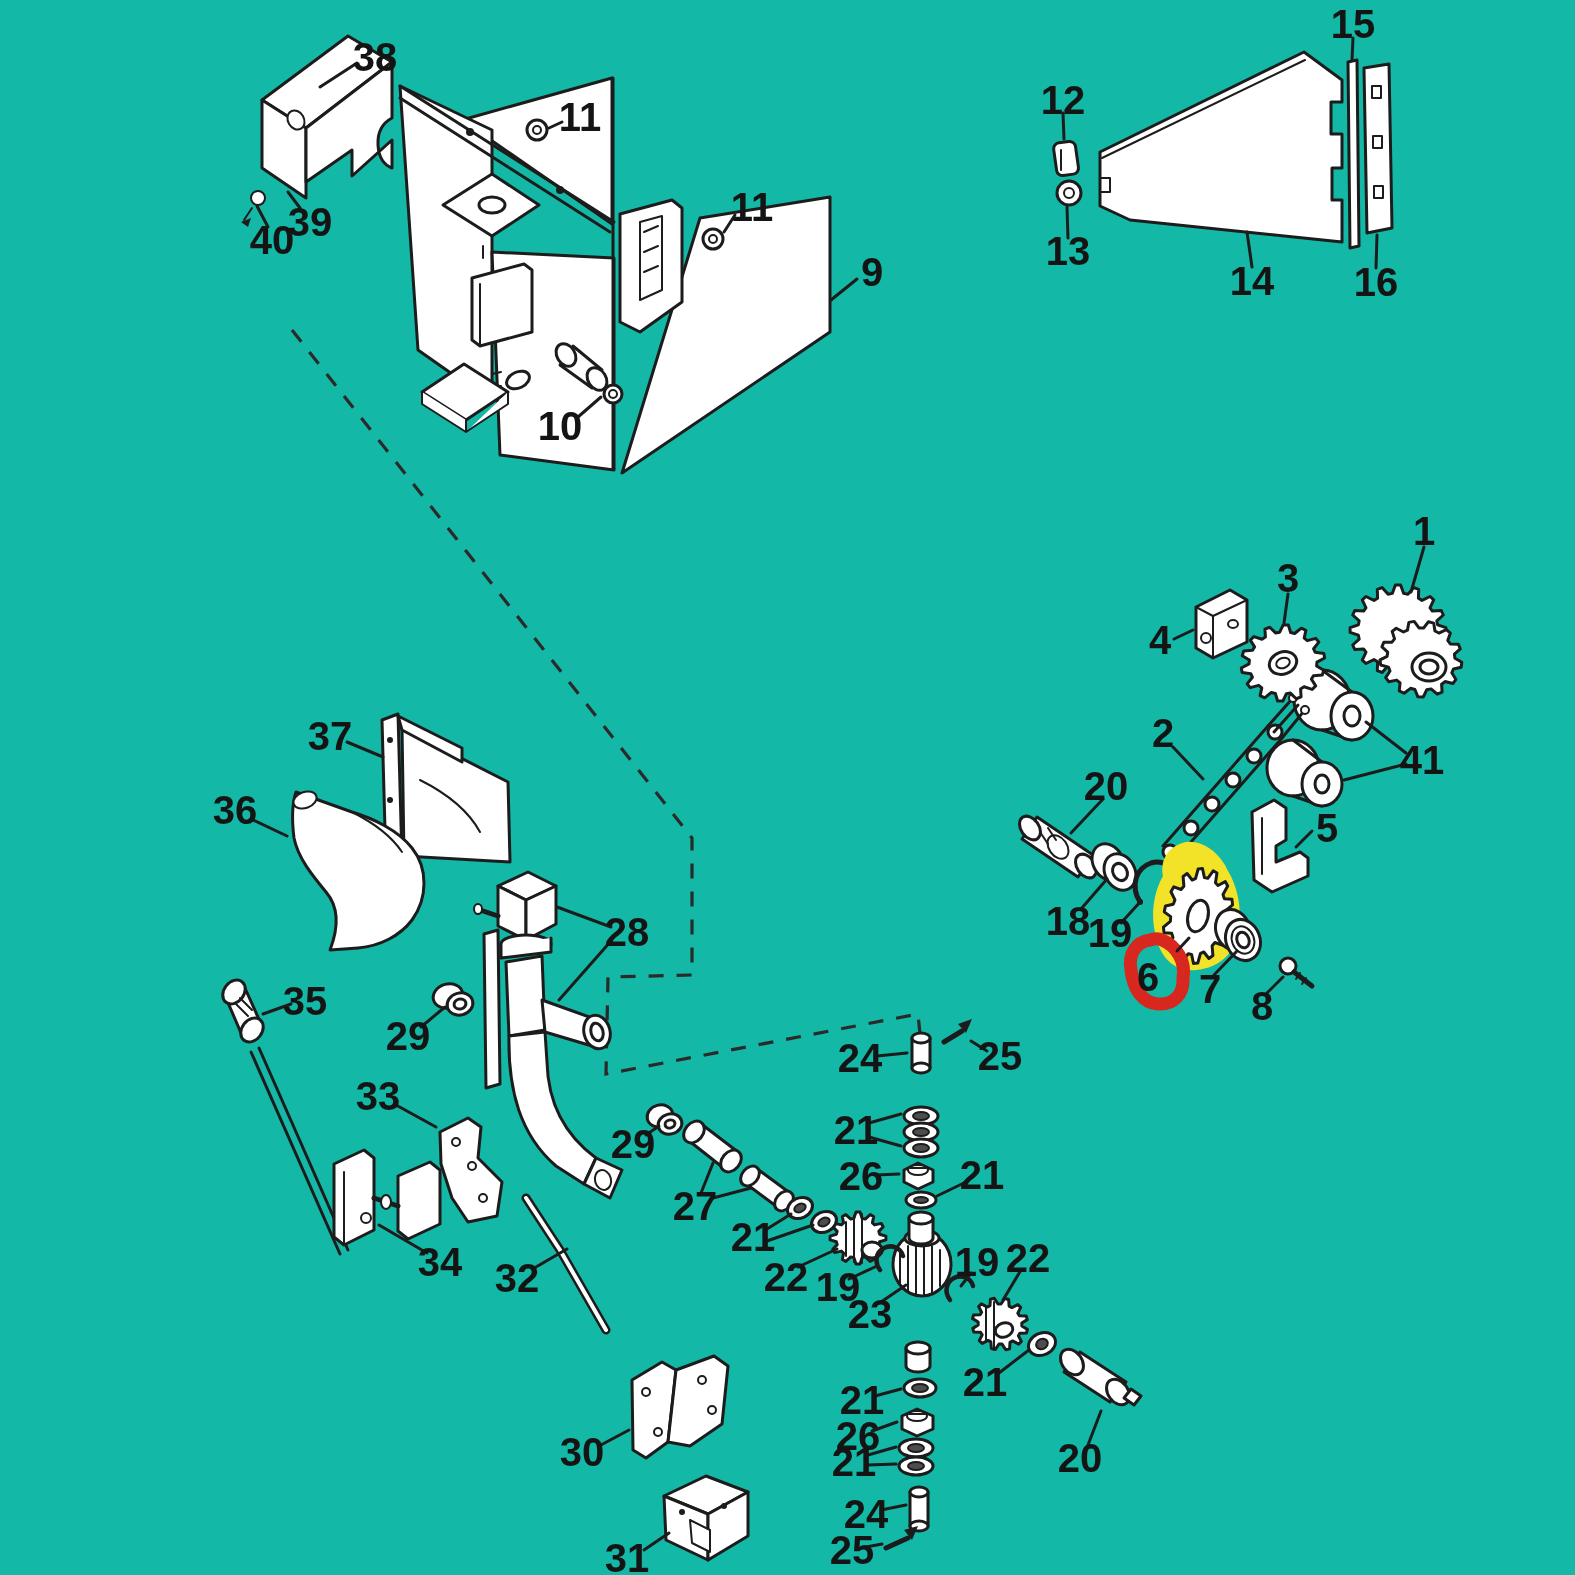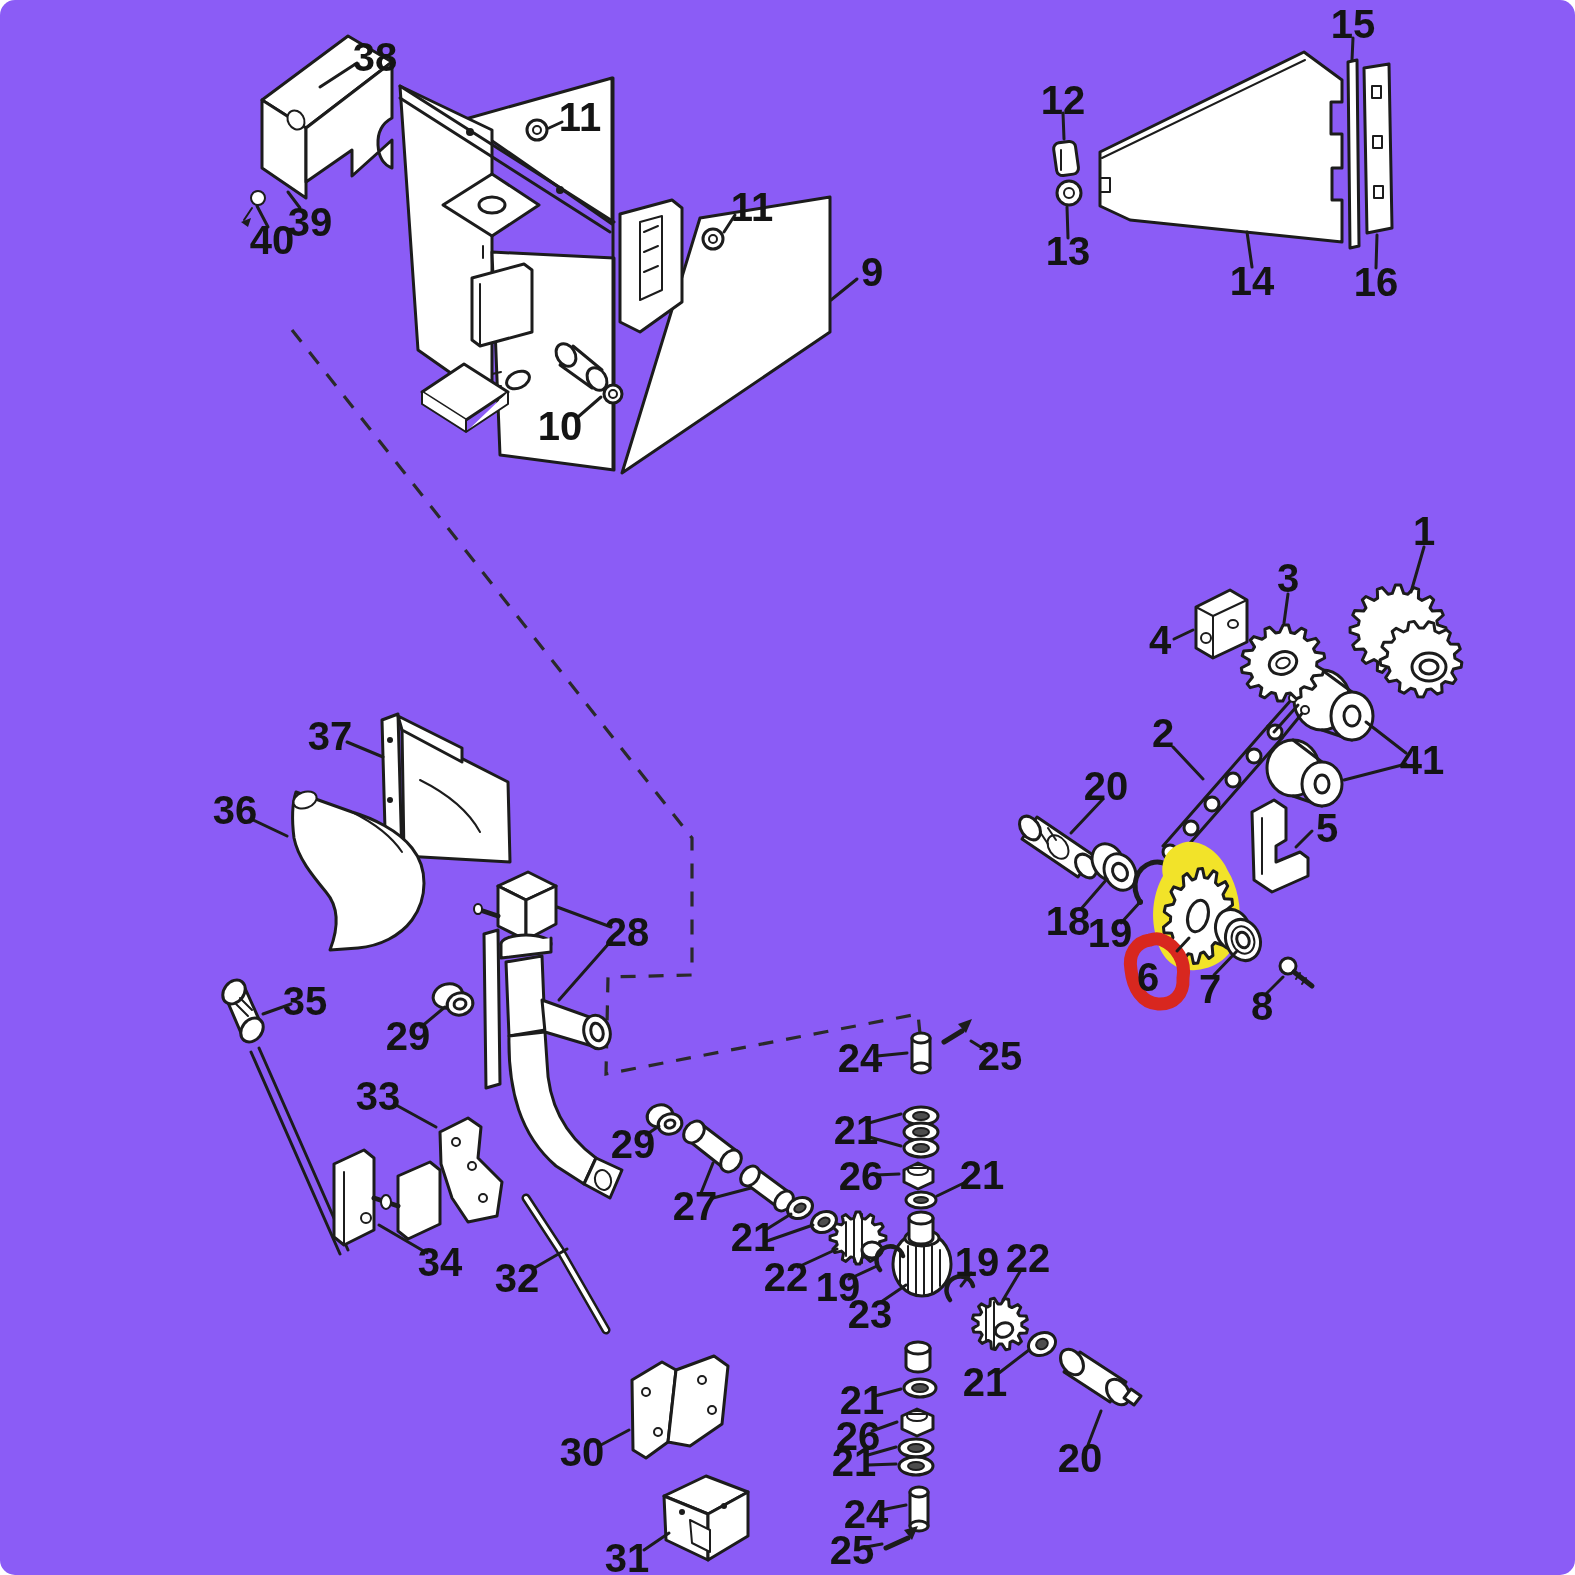--- a/index.html
+++ b/index.html
@@ -1,17 +1,17 @@
 <!DOCTYPE html>
 <html><head>
 <meta charset="utf-8">
 <style>
   html,body{margin:0;padding:0;background:#ffffff;}
-  .stage{position:relative;width:1575px;height:1575px;background:#8b5cf6;overflow:hidden;
-         font-family:"Liberation Sans",sans-serif;border-radius:15px;}
+  .stage{position:relative;width:1575px;height:1575px;background:#14b8a6;overflow:hidden;
+         font-family:"Liberation Sans",sans-serif;}
   svg{position:absolute;left:0;top:0;}
   .s{stroke:#1c1c1c;stroke-width:3;fill:none;stroke-linecap:round;stroke-linejoin:round;}
   .f{fill:#ffffff;stroke:#1c1c1c;stroke-width:3;stroke-linejoin:round;stroke-linecap:round;}
   .thin{stroke-width:2;}
   .thick{stroke-width:5;}
   .dk{fill:#4d4d4d;stroke:#1c1c1c;stroke-width:2;}
   .dot{fill:#1c1c1c;stroke:none;}
   .dash{stroke:#2a2a2a;stroke-width:3.2;fill:none;stroke-dasharray:15 13;}
   .ld{stroke:#1c1c1c;stroke-width:3;fill:none;stroke-linecap:round;}
   .lbl{font:700 40px "Liberation Sans",sans-serif;fill:#141414;text-anchor:middle;}

